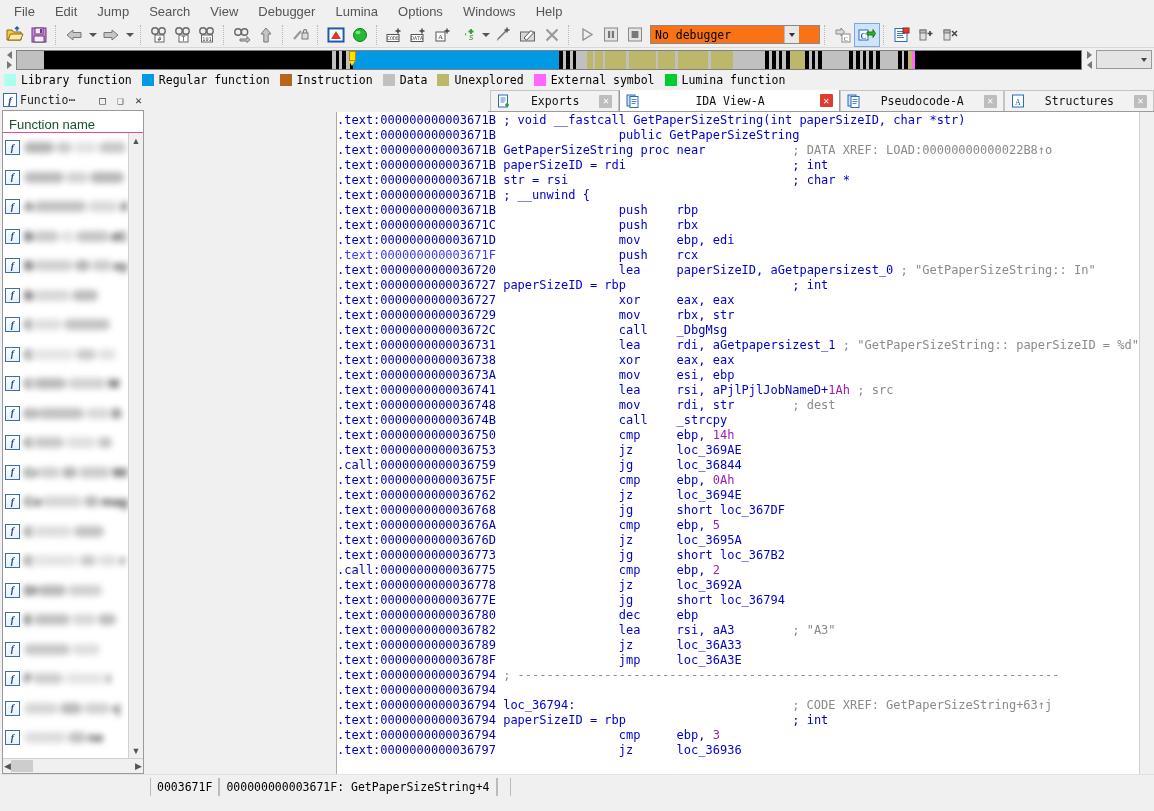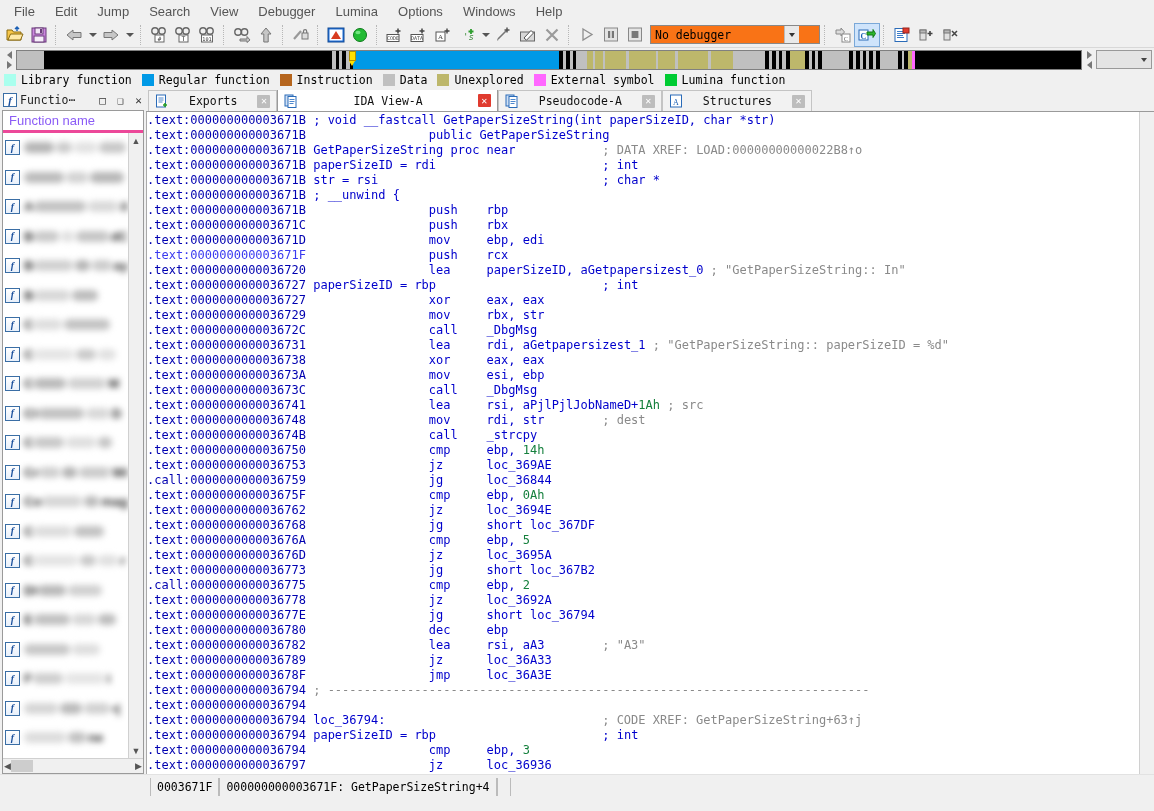--- a/index.html
+++ b/index.html
@@ -146,23 +146,23 @@
     line-height: 1;
   }
   #funcs-title .t { flex: 1; color: #222; font-size: 11.5px; }
   .wbtn { width: 15px; height: 15px; display:flex;align-items:center;justify-content:center;color:#333;font-size:11px; }
   #funcs-body {
     flex: 1; margin: 0 2px 0 2px;
     border: 1px solid #9a9a9a; background: #fff;
     display: flex; flex-direction: column; overflow: hidden;
   }
   #funcs-header {
-    height: 22px; border-bottom: 3px solid #ec4899;
-    display: flex; align-items: center;
-    font-size: 13px; padding-left: 6px; background: #fff; color: #8b5cf6;
+    height: 22px; border-bottom: 1px solid #ec4899;
+    display: flex; align-items: flex-end;
+    font-size: 13px; padding-left: 6px; background: #fff; color: #14532d;
   }
   #funcs-list-wrap { flex: 1; display: flex; overflow: hidden; }
   #funcs-list { flex: 1; position: relative; overflow: hidden; background: #fff; }
   .func-row {
     height: 29.5px; display: flex; align-items: center; gap: 4px;
     padding-left: 2px; position: relative;
   }
   .fn-ico {
     width: 15px; height: 15px; flex: 0 0 15px;
     border: 1px solid #3a6ea5; background: linear-gradient(#ffffff,#e8f0fb);
@@ -184,21 +184,21 @@
   }
   .sb-arrow { height: 15px; display:flex;align-items:center;justify-content:center;color:#555;font-size:9px; }
   #funcs-hscroll {
     height: 15px; border-top: 1px solid #d0d0d0; background: #f0f0f0;
     display: flex; align-items: center; justify-content: space-between;
     padding: 0 1px;
   }
   #funcs-hscroll .thumb { width: 22px; height: 12px; background: #cdcdcd; }
 
   
-  #right-pane { flex: 1; display: flex; flex-direction: column; overflow: hidden; }
+  #right-pane { flex: 1; display: flex; flex-direction: column; overflow: hidden; align-items: flex-end; }
   #tabbar {
     height: 22px; display: flex; align-items: flex-end;
     background: #f0f0f0; padding-left: 2px;
     border-bottom: 1px solid #9a9a9a;
   }
   .tab {
     height: 21px; min-width: 60px;
     display: flex; align-items: center; gap: 6px;
     padding: 0 6px;
     background: #f2f2f2; border: 1px solid #c4c4c4; border-bottom: none;
@@ -222,21 +222,21 @@
     font-family: "DejaVu Sans Mono", monospace;
     font-size: 12px; line-height: 15px;
     padding-top: 1px;
     border-left: 1px solid #aaa;
     position: relative;
   }
   .dl { height: 15px; white-space: pre; color: #0000cc; }
   .dl .addr { color: #0000b0; }
   .dl.hi .addr { color: #3a3af0; }
   .c-kw  { color: #0000cc; }
-  .c-num { color: #15803d; }
+  .c-num { color: #a21caf; }
   .c-cmt { color: #8a8a8a; }
   .c-cmt-blue { color: #0000cc; }
   #disasm-vscroll { width: 15px; background: #f0f0f0; border-left: 1px solid #d0d0d0; }
 
   
   #statusbar {
     height: 24px; background: #f0f0f0;
     display: flex; align-items: center; padding-left: 150px;
     border-top: 1px solid #e2e2e2;
   }
@@ -849,21 +849,20 @@
             <div class="dl"><span class="addr">.text:000000000003671D</span> <span>                <span class="c-kw">mov</span>     <span class="c-kw">ebp</span>, <span class="c-kw">edi</span></span></div>
             <div class="dl hi"><span class="addr">.text:000000000003671F</span> <span>                <span class="c-kw">push</span>    <span class="c-kw">rcx</span></span></div>
             <div class="dl"><span class="addr">.text:0000000000036720</span> <span>                <span class="c-kw">lea</span>     <span class="c-kw">paperSizeID</span>, <span class="c-kw">aGetpapersizest_0</span> <span class="c-cmt">; "GetPaperSizeString:: In"</span></span></div>
             <div class="dl"><span class="addr">.text:0000000000036727</span> <span><span class="c-kw">paperSizeID</span> <span class="c-kw">=</span> <span class="c-kw">rbp</span>                       <span class="c-cmt-blue">; int</span></span></div>
             <div class="dl"><span class="addr">.text:0000000000036727</span> <span>                <span class="c-kw">xor</span>     <span class="c-kw">eax</span>, <span class="c-kw">eax</span></span></div>
             <div class="dl"><span class="addr">.text:0000000000036729</span> <span>                <span class="c-kw">mov</span>     <span class="c-kw">rbx</span>, <span class="c-kw">str</span></span></div>
             <div class="dl"><span class="addr">.text:000000000003672C</span> <span>                <span class="c-kw">call</span>    <span class="c-kw">_DbgMsg</span></span></div>
             <div class="dl"><span class="addr">.text:0000000000036731</span> <span>                <span class="c-kw">lea</span>     <span class="c-kw">rdi</span>, <span class="c-kw">aGetpapersizest_1</span> <span class="c-cmt">; "GetPaperSizeString:: paperSizeID = %d"</span></span></div>
             <div class="dl"><span class="addr">.text:0000000000036738</span> <span>                <span class="c-kw">xor</span>     <span class="c-kw">eax</span>, <span class="c-kw">eax</span></span></div>
             <div class="dl"><span class="addr">.text:000000000003673A</span> <span>                <span class="c-kw">mov</span>     <span class="c-kw">esi</span>, <span class="c-kw">ebp</span></span></div>
-            <div class="dl"><span class="addr">.text:000000000003673C</span> <span>                <span class="c-kw">call</span>    <span class="c-kw">_DbgMsg</span></span></div>
             <div class="dl"><span class="addr">.text:0000000000036741</span> <span>                <span class="c-kw">lea</span>     <span class="c-kw">rsi</span>, <span class="c-kw">aPjlPjlJobNameD</span>+<span class="c-num">1Ah</span> <span class="c-cmt">; src</span></span></div>
             <div class="dl"><span class="addr">.text:0000000000036748</span> <span>                <span class="c-kw">mov</span>     <span class="c-kw">rdi</span>, <span class="c-kw">str</span>        <span class="c-cmt">; dest</span></span></div>
             <div class="dl"><span class="addr">.text:000000000003674B</span> <span>                <span class="c-kw">call</span>    <span class="c-kw">_strcpy</span></span></div>
             <div class="dl"><span class="addr">.text:0000000000036750</span> <span>                <span class="c-kw">cmp</span>     <span class="c-kw">ebp</span>, <span class="c-num">14h</span></span></div>
             <div class="dl"><span class="addr">.text:0000000000036753</span> <span>                <span class="c-kw">jz</span>      <span class="c-kw">loc_369AE</span></span></div>
             <div class="dl"><span class="addr">.call:0000000000036759</span> <span>                <span class="c-kw">jg</span>      <span class="c-kw">loc_36844</span></span></div>
             <div class="dl"><span class="addr">.text:000000000003675F</span> <span>                <span class="c-kw">cmp</span>     <span class="c-kw">ebp</span>, <span class="c-num">0Ah</span></span></div>
             <div class="dl"><span class="addr">.text:0000000000036762</span> <span>                <span class="c-kw">jz</span>      <span class="c-kw">loc_3694E</span></span></div>
             <div class="dl"><span class="addr">.text:0000000000036768</span> <span>                <span class="c-kw">jg</span>      <span class="c-kw">short</span> <span class="c-kw">loc_367DF</span></span></div>
             <div class="dl"><span class="addr">.text:000000000003676A</span> <span>                <span class="c-kw">cmp</span>     <span class="c-kw">ebp</span>, <span class="c-num">5</span></span></div>

